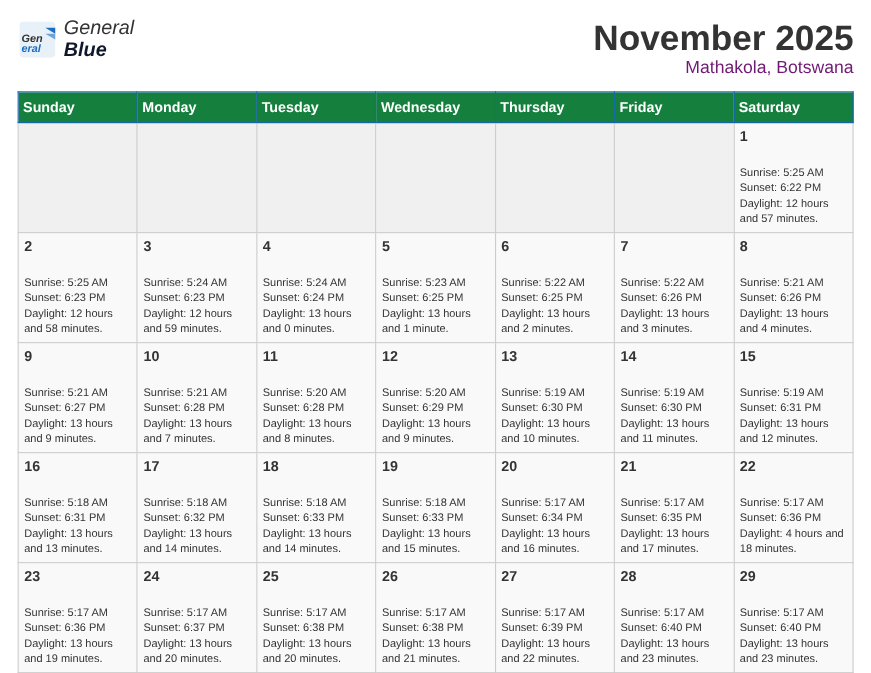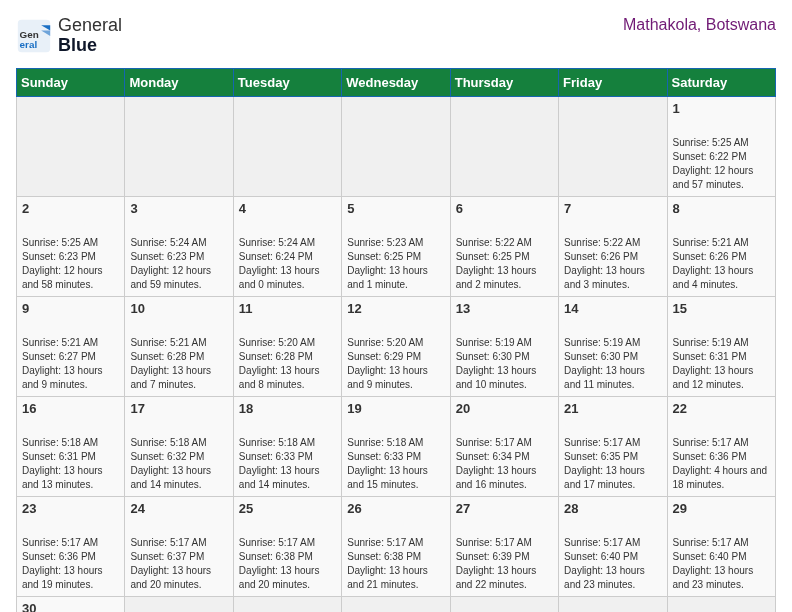--- a/index.html
+++ b/index.html
@@ -13,20 +13,21 @@
     .header {
       display: flex;
       justify-content: space-between;
       align-items: flex-start;
       margin-bottom: 12px;
     }
     .logo {
       display: flex;
       align-items: center;
       gap: 6px;
+      font-style: italic;
     }
     .logo-text {
       font-size: 18px;
       font-weight: normal;
       color: #333;
       line-height: 1.1;
     }
     .logo-icon {
       width: 36px;
       height: 36px;
@@ -99,20 +100,21 @@
       <text x="4" y="33" font-size="11" font-weight="bold" fill="#1a6fc4" font-family="Arial">eral</text>
       <polygon points="28,8 38,14 38,8" fill="#1a6fc4"></polygon>
       <polygon points="28,14 38,20 38,14" fill="#1a6fc4" opacity="0.6"></polygon>
     </svg>
     <div class="logo-text">
       <div>General</div>
       <div style="color:#0f172a;font-weight:bold;">Blue</div>
     </div>
   </div>
   <div class="title-block">
+    <div class="month-title">November 2025</div>
     <div class="location">Mathakola, Botswana</div>
   </div>
 </div>
 
 <table class="calendar">
   <thead>
     <tr>
       <th>Sunday</th>
       <th>Monday</th>
       <th>Tuesday</th>

